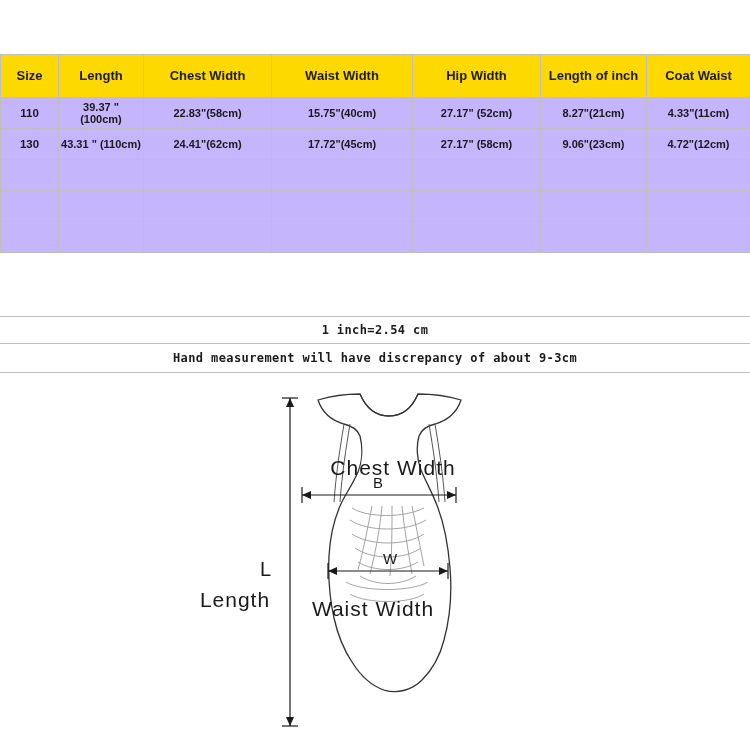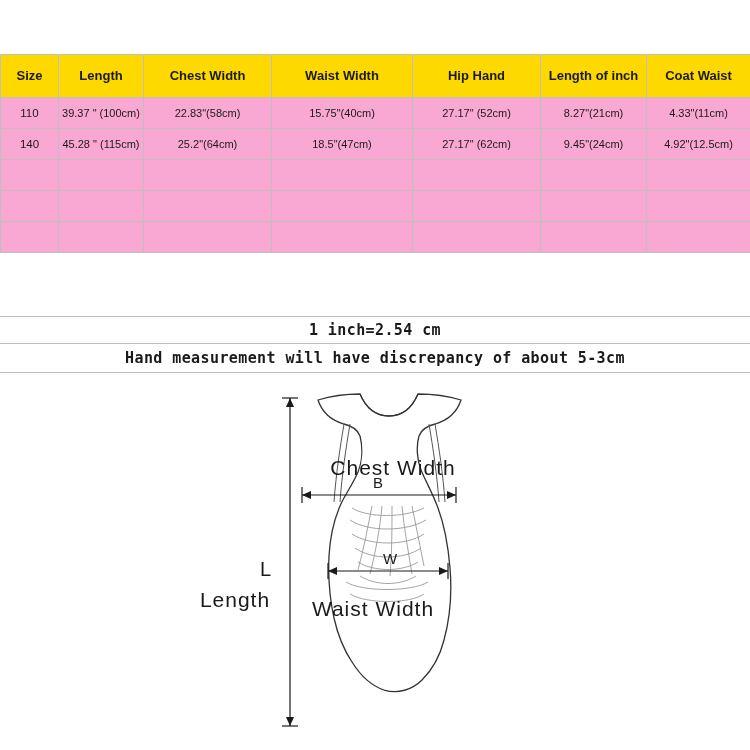--- a/index.html
+++ b/index.html
@@ -43,25 +43,25 @@
   }
   table.size-table thead th {
     background: #fdd900;
     font-size: 13px;
     font-weight: bold;
     height: 38px;
     line-height: 1.15;
     padding: 2px 3px;
   }
   table.size-table tbody td {
-    background: #f9a8d4;
+    background: #c4b5fd;
     font-size: 11px;
     height: 28px;
     padding: 1px 2px;
-    font-weight: normal;
+    font-weight: bold;
   }
   table.size-table tbody td.size-col {
     font-size: 11.5px;
   }
   tr.empty-row td {
     height: 26px;
   }
 
   
   col.c0 { width: 58px; }
@@ -79,21 +79,21 @@
     top: 316px;
     width: 750px;
   }
   .note-line {
     border-top: 1px solid #bfbfbf;
     height: 26px;
     display: flex;
     align-items: center;
     justify-content: center;
     font-family: "DejaVu Sans Mono", monospace;
-    font-size: 15px;
+    font-size: 12px;
     font-weight: bold;
     color: #1a1a1a;
     letter-spacing: 0.4px;
   }
   .note-line.last {
     border-bottom: 1px solid #bfbfbf;
     height: 28px;
   }
 
   
@@ -139,43 +139,43 @@
           <col class="c4">
           <col class="c5">
           <col class="c6">
       </colgroup>
       <thead>
         <tr>
           <th>Size</th>
           <th>Length</th>
           <th>Chest Width</th>
           <th>Waist Width</th>
-          <th>Hip Hand</th>
+          <th>Hip Width</th>
           <th>Length of inch</th>
           <th>Coat Waist</th>
         </tr>
       </thead>
       <tbody>
         <tr>
           <td class="size-col">110</td>
           <td>39.37 " (100cm)</td>
           <td>22.83"(58cm)</td>
           <td>15.75"(40cm)</td>
           <td>27.17" (52cm)</td>
           <td>8.27"(21cm)</td>
           <td>4.33"(11cm)</td>
         </tr>
         <tr>
-          <td class="size-col">140</td>
-          <td>45.28 " (115cm)</td>
-          <td>25.2"(64cm)</td>
-          <td>18.5"(47cm)</td>
-          <td>27.17" (62cm)</td>
-          <td>9.45"(24cm)</td>
-          <td>4.92"(12.5cm)</td>
+          <td class="size-col">130</td>
+          <td>43.31 " (110cm)</td>
+          <td>24.41"(62cm)</td>
+          <td>17.72"(45cm)</td>
+          <td>27.17" (58cm)</td>
+          <td>9.06"(23cm)</td>
+          <td>4.72"(12cm)</td>
         </tr>
         <tr class="empty-row">
           <td></td>
           <td></td>
           <td></td>
           <td></td>
           <td></td>
           <td></td>
           <td></td>
         </tr>
@@ -196,21 +196,21 @@
           <td></td>
           <td></td>
           <td></td>
         </tr>
       </tbody>
     </table>
   </div>
 
   <div class="notes">
     <div class="note-line">1 inch=2.54 cm</div>
-    <div class="note-line last">Hand measurement will have discrepancy of about 5-3cm</div>
+    <div class="note-line last">Hand measurement will have discrepancy of about 9-3cm</div>
   </div>
 
   <div class="diagram">
     <svg width="750" height="372" viewBox="0 0 750 372" xmlns="http://www.w3.org/2000/svg">
 
       <g stroke="#1a1a1a" stroke-width="1.2" fill="none">
         <line x1="290" y1="20" x2="290" y2="348"></line>
         <line x1="282" y1="20" x2="298" y2="20"></line>
         <line x1="282" y1="348" x2="298" y2="348"></line>
         <path d="M290 20 l-4 9 h8 z" fill="#1a1a1a" stroke="none"></path>

